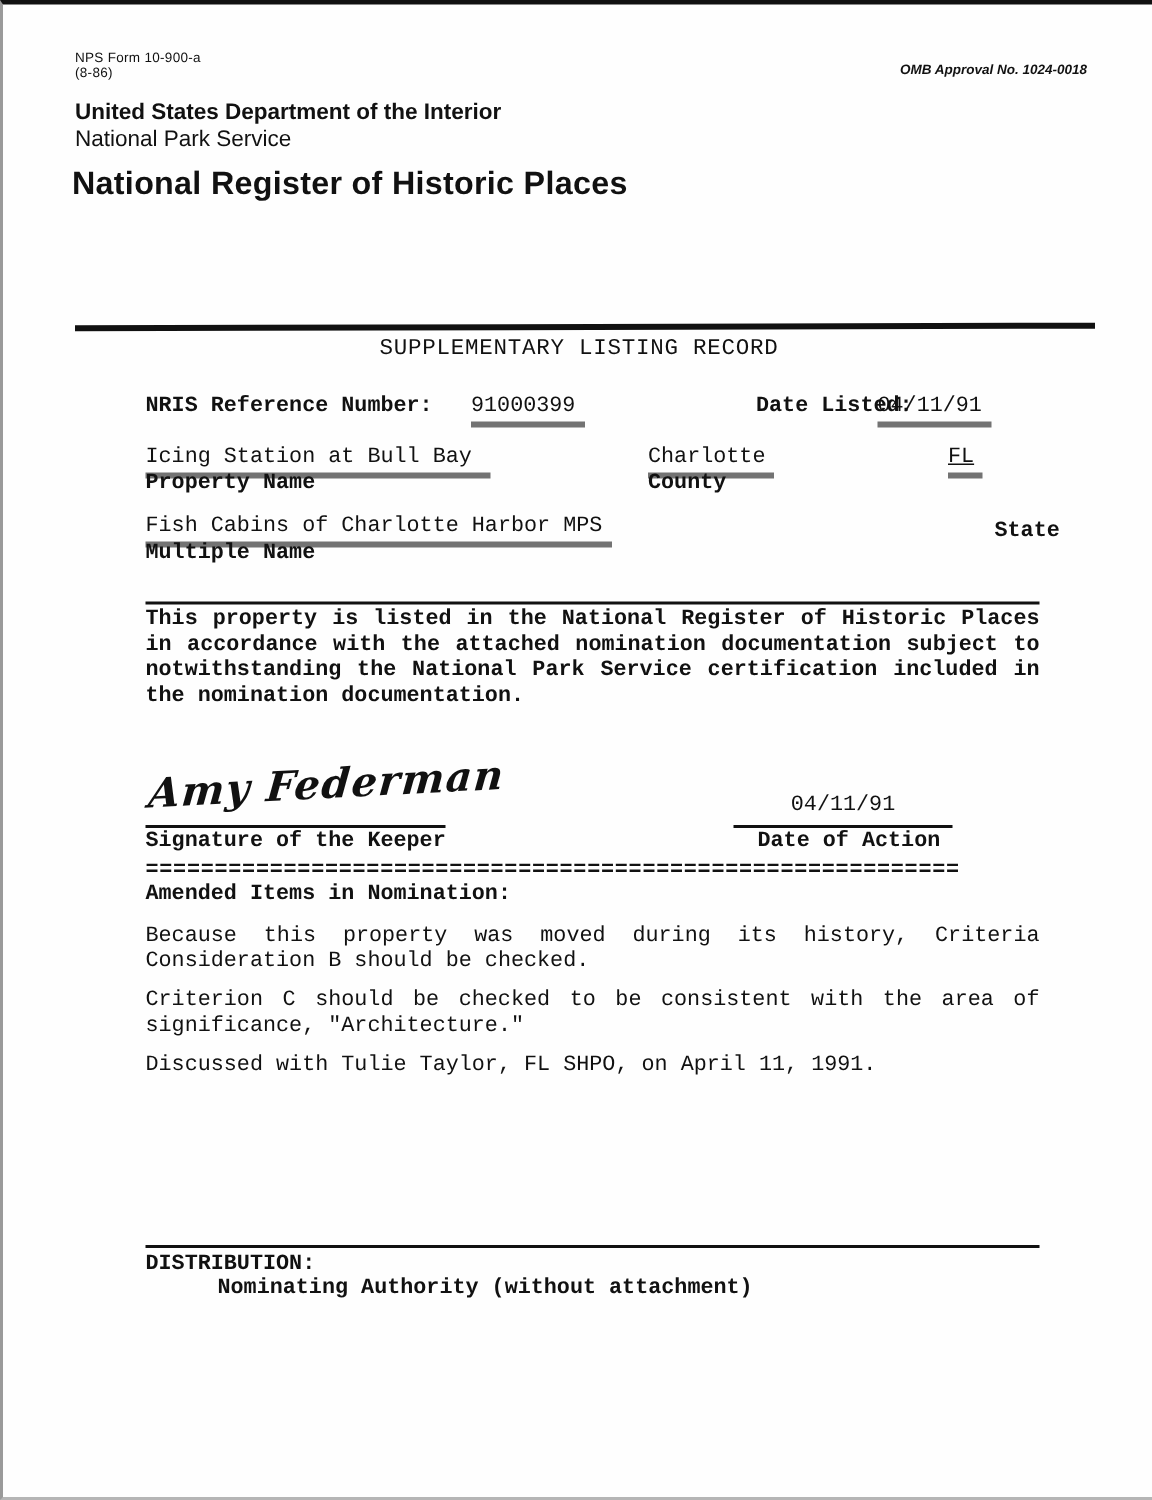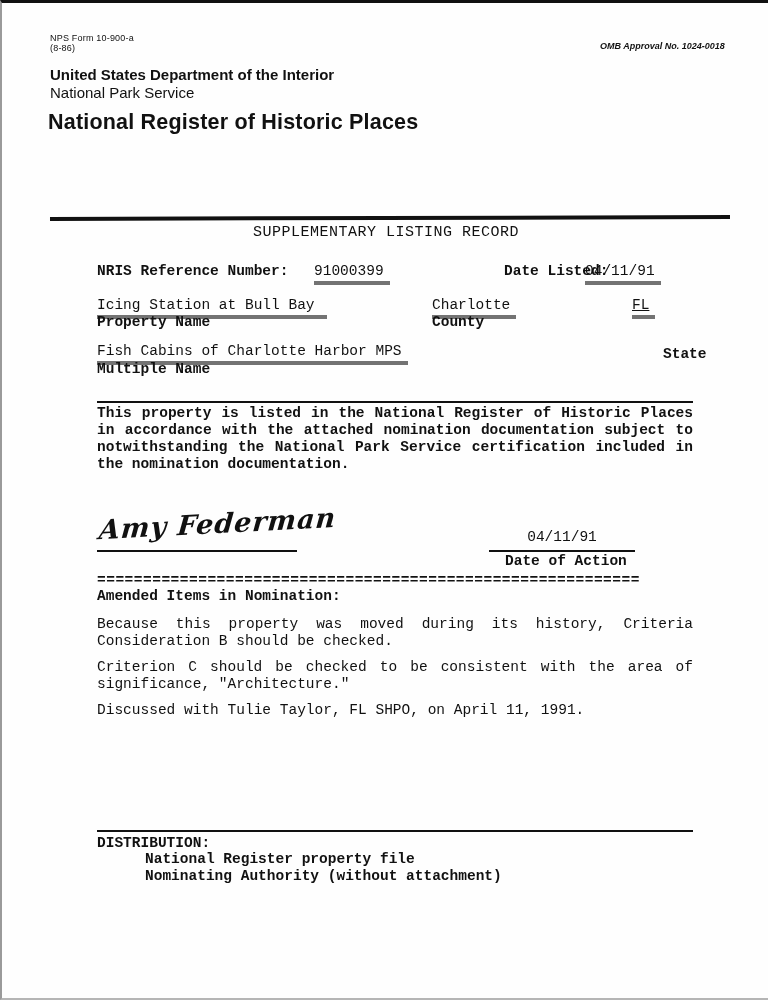--- a/index.html
+++ b/index.html
@@ -101,20 +101,21 @@
   <div class="abs mono b para" style="left:95px;top:402px;width:596px;">
       <div class="jline">This property is listed in the National Register of Historic Places</div>
       <div class="jline">in accordance with the attached nomination documentation subject to</div>
       <div class="jline">notwithstanding the National Park Service certification included in</div>
       <div class="lline">the nomination documentation.</div>
     </div>
 
   <div class="abs sigbox">
     <span class="sig">Amy Federman</span>
   </div>
+  <div class="abs mono b" style="left:95px;top:550px;">Signature of the Keeper</div>
 
   <div class="abs datebox">
     <span class="mono">04/11/91</span>
   </div>
   <div class="abs mono b" style="left:503px;top:550px;">Date of Action</div>
 
   <div class="abs mono b" style="left:95px;top:569px;letter-spacing:.5px;">===========================================================</div>
   <div class="abs mono b" style="left:95px;top:585px;">Amended Items in Nomination:</div>
 
   <div class="abs mono para" style="left:95px;top:613px;width:596px;">
@@ -127,17 +128,16 @@
       <div class="lline">significance, "Architecture."</div>
     </div>
 
   <div class="abs mono para" style="left:95px;top:699px;width:596px;">
       <div class="plain">Discussed with Tulie Taylor, FL SHPO, on April 11, 1991.</div>
     </div>
 
   <div class="abs rule-thin" style="left:95px;top:827px;"></div>
   <div class="abs mono b" style="left:95px;top:832px;">DISTRIBUTION:</div>
   <div class="abs mono b para" style="left:143px;top:848px;width:560px;">
-      <div class="plain">National Register property file</div>
       <div class="plain">Nominating Authority (without attachment)</div>
     </div>
 
 </div>
 
 </body></html>

